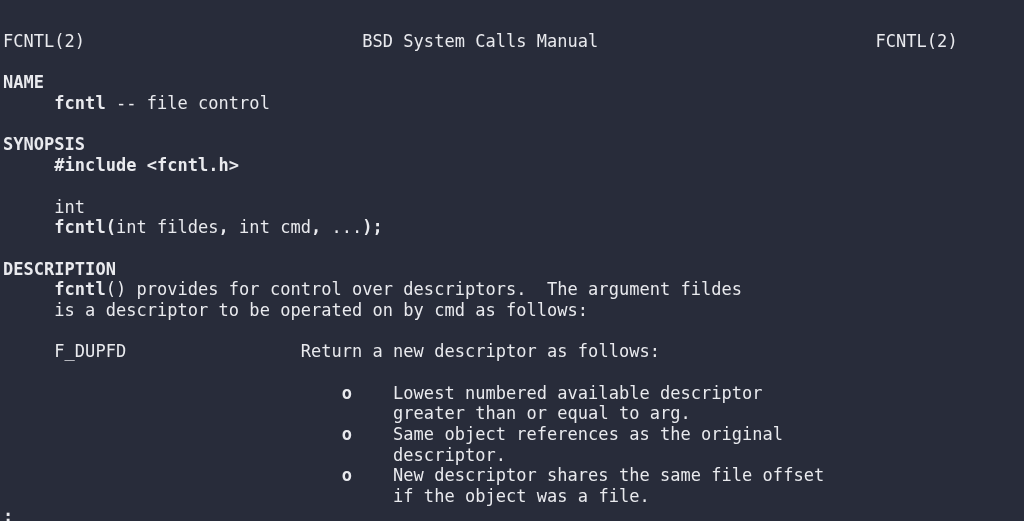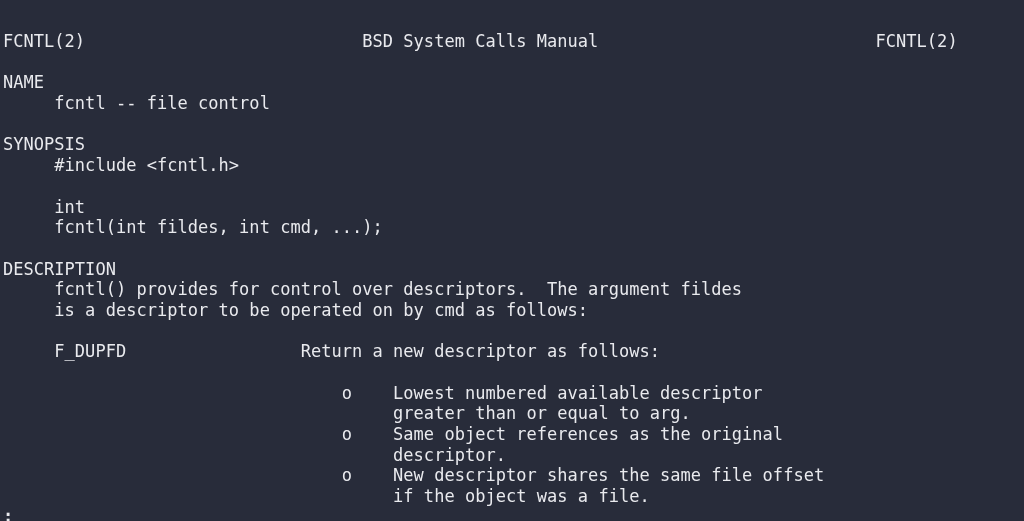--- a/index.html
+++ b/index.html
@@ -28,21 +28,21 @@
     left: 3px;
     top: 19px;
     white-space: pre;
     letter-spacing: 0.03px;
   }
   .line {
     height: 20.7px;
     white-space: pre;
     font-variant-ligatures: none;
   }
-  .b   { font-weight: normal; }
+  .b   { font-weight: bold; }
   .u   { text-underline-offset: 2px; }
   #prompt-line {
     position: absolute;
     left: 3px;
     top: 494px;
     white-space: pre;
     font-family: "DejaVu Sans Mono", "Liberation Mono", monospace;
     font-size: 17px;
     font-weight: bold;
     color: #e9eaee;

